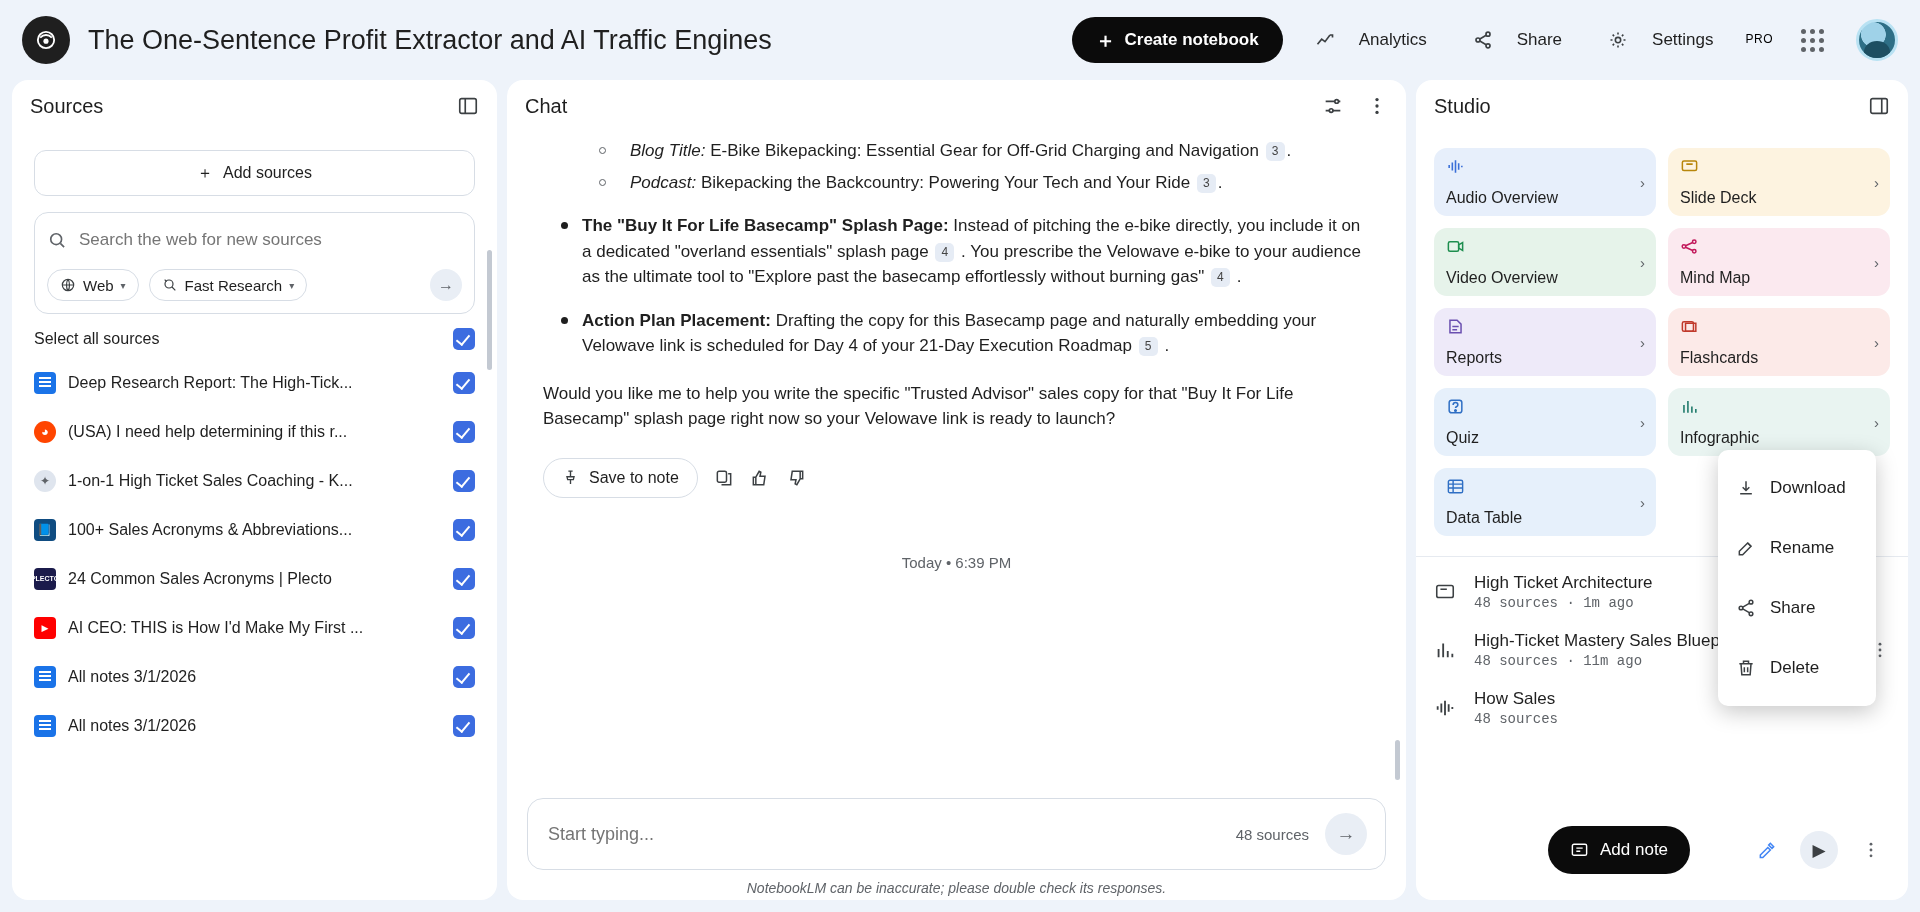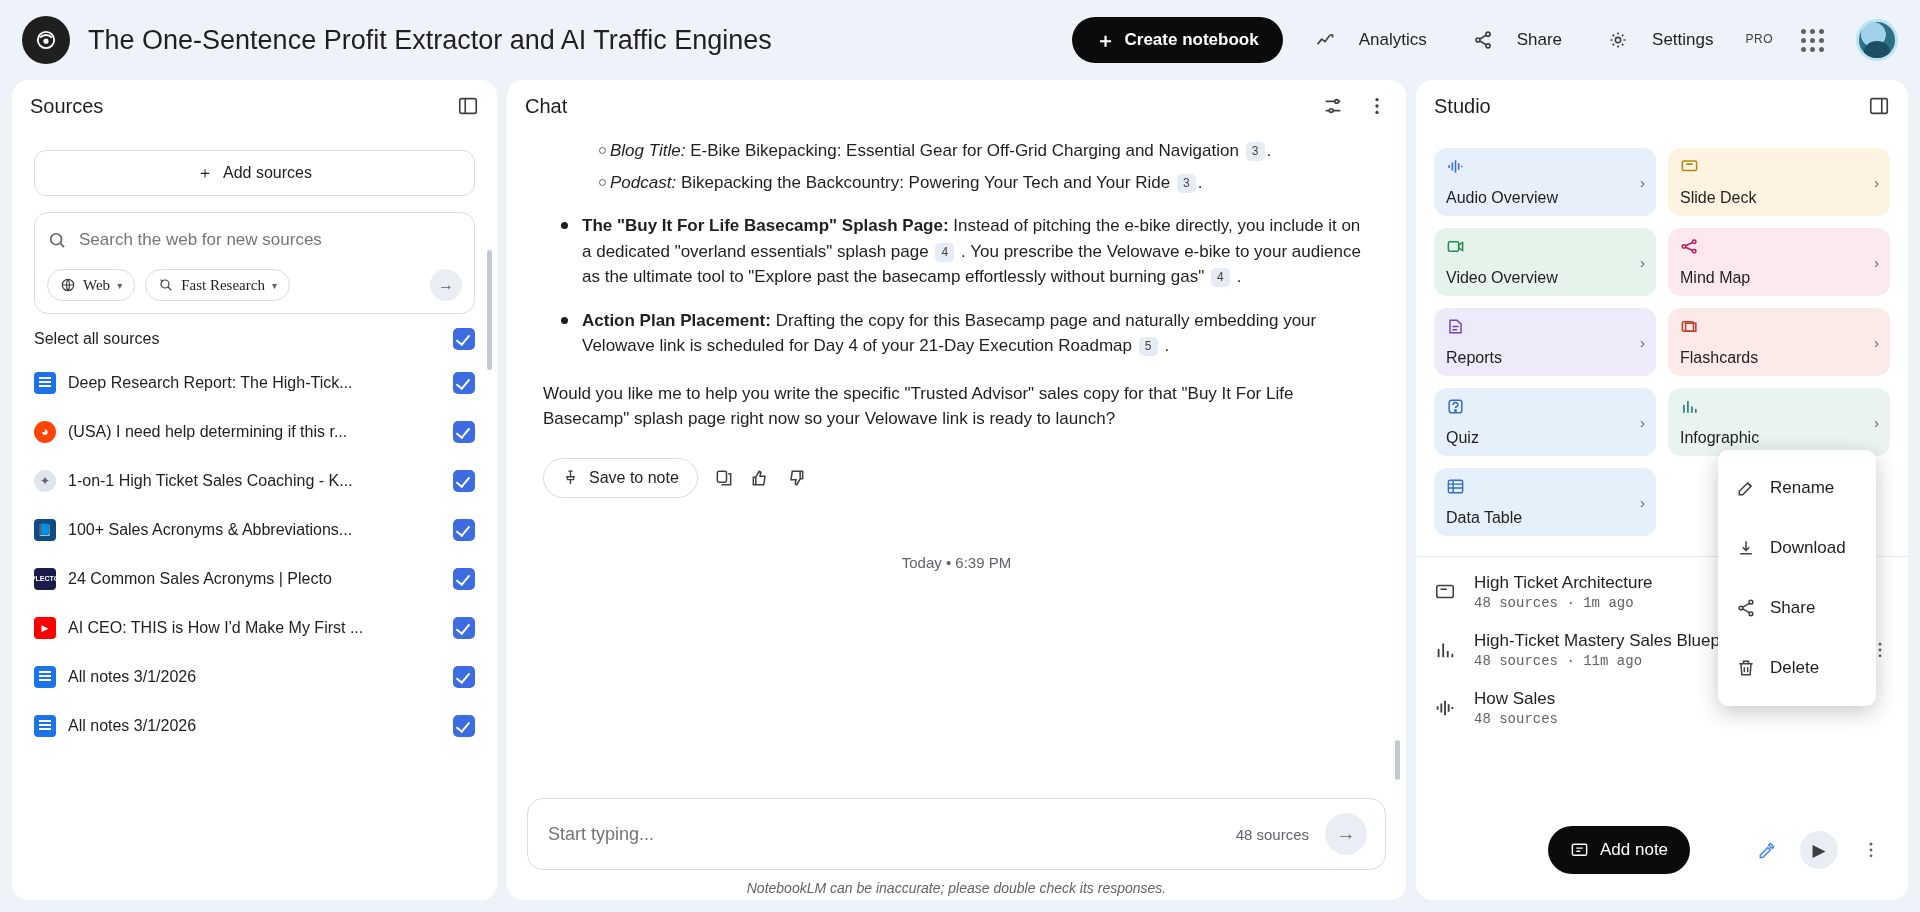--- a/index.html
+++ b/index.html
@@ -53,21 +53,21 @@
   .plus-glyph { font-size: 20px; line-height: 1; }
   .top-action {
     display: flex; align-items: center; gap: 24px;
     height: 42px; padding: 0 14px;
     border-radius: 10px;
     font-size: 17px;
     color: #1f1f1f;
     white-space: nowrap;
   }
   .pro-badge {
-    font-size: 12px; color: #404040;
+    font-size: 12px; color: #000000;
     letter-spacing: .5px;
     padding-bottom: 2px;
   }
   .grid-dots {
     display: grid;
     grid-template-columns: repeat(3, 5px);
     grid-template-rows: repeat(3, 5px);
     gap: 4px;
     margin-left: 10px;
   }
@@ -143,21 +143,20 @@
   }
   .chips { display: flex; align-items: center; gap: 10px; margin-top: 12px; }
   .chip {
     display: flex; align-items: center; gap: 7px;
     height: 32px; padding: 0 12px;
     border: 1px solid #d7dde5;
     border-radius: 18px;
     font-size: 15px;
     color: #1f1f1f;
     background: #fff;
-    font-family: Liberation Serif, serif;
   }
   .chip .caret { font-size: 10px; color: #5f6368; }
   .chips .go {
     margin-left: auto;
     width: 32px; height: 32px; border-radius: 50%;
     background: #e9eef5;
     display: flex; align-items: center; justify-content: center;
     color: #5f6368; font-size: 16px;
   }
   .select-all {
@@ -216,21 +215,21 @@
   
   .chat-body {
     position: relative;
     height: 664px;
     padding: 0 36px;
     overflow: hidden;
     font-size: 17px;
     color: #1f1f1f;
     line-height: 1.5;
   }
-  .sub-bullet { display: flex; gap: 4px; margin: 6px 0 0 56px; }
+  .sub-bullet { display: flex; gap: 24px; margin: 6px 0 0 56px; }
   .sub-bullet .dot {
     margin-top: 9px; width: 7px; height: 7px; border-radius: 50%;
     border: 1.6px solid #5f6368; flex: 0 0 auto;
   }
   .bullet { display: flex; gap: 14px; margin: 18px 0 0 18px; }
   .bullet .dot {
     margin-top: 9px; width: 7px; height: 7px; border-radius: 50%;
     background: #1f1f1f; flex: 0 0 auto;
   }
   .cite {
@@ -847,33 +846,33 @@
           </svg>
         </span>
       </div>
     </div>
   </div>
 
   <div class="ctx-menu">
     <div class="ctx-item">
       <span class="ci">
         <svg width="20" height="20" viewBox="0 0 24 24" fill="none" stroke="#3c4043" stroke-width="1.8">
+          <path d="M12 4v10M8 11l4 4 4-4M5 19h14"></path>
+        </svg>
+      </span>
+      <span>Download</span>
+    </div>
+    <div class="ctx-item">
+      <span class="ci">
+        <svg width="20" height="20" viewBox="0 0 24 24" fill="none" stroke="#3c4043" stroke-width="1.8">
           <path d="M4 20h4l10-10-4-4L4 16z"></path>
             <path d="M14 6l4 4"></path>
         </svg>
       </span>
       <span>Rename</span>
-    </div>
-    <div class="ctx-item">
-      <span class="ci">
-        <svg width="20" height="20" viewBox="0 0 24 24" fill="none" stroke="#3c4043" stroke-width="1.8">
-          <path d="M12 4v10M8 11l4 4 4-4M5 19h14"></path>
-        </svg>
-      </span>
-      <span>Download</span>
     </div>
     <div class="ctx-item">
       <span class="ci">
         <svg width="20" height="20" viewBox="0 0 24 24" fill="none" stroke="#3c4043" stroke-width="1.8">
           <circle cx="18" cy="5" r="2.2"></circle>
             <circle cx="6" cy="12" r="2.2"></circle>
             <circle cx="18" cy="19" r="2.2"></circle>
           <path d="M8.1 10.9l7.8-4.4M8.1 13.1l7.8 4.4"></path>
         </svg>
       </span>

